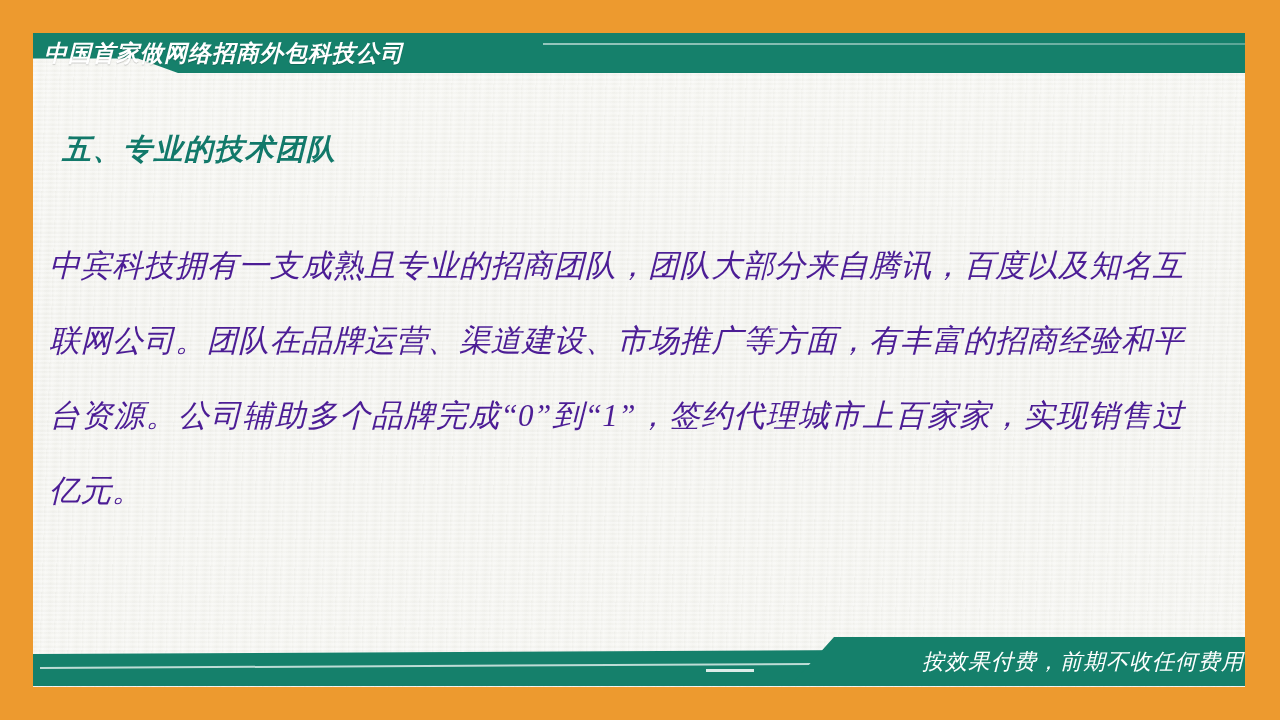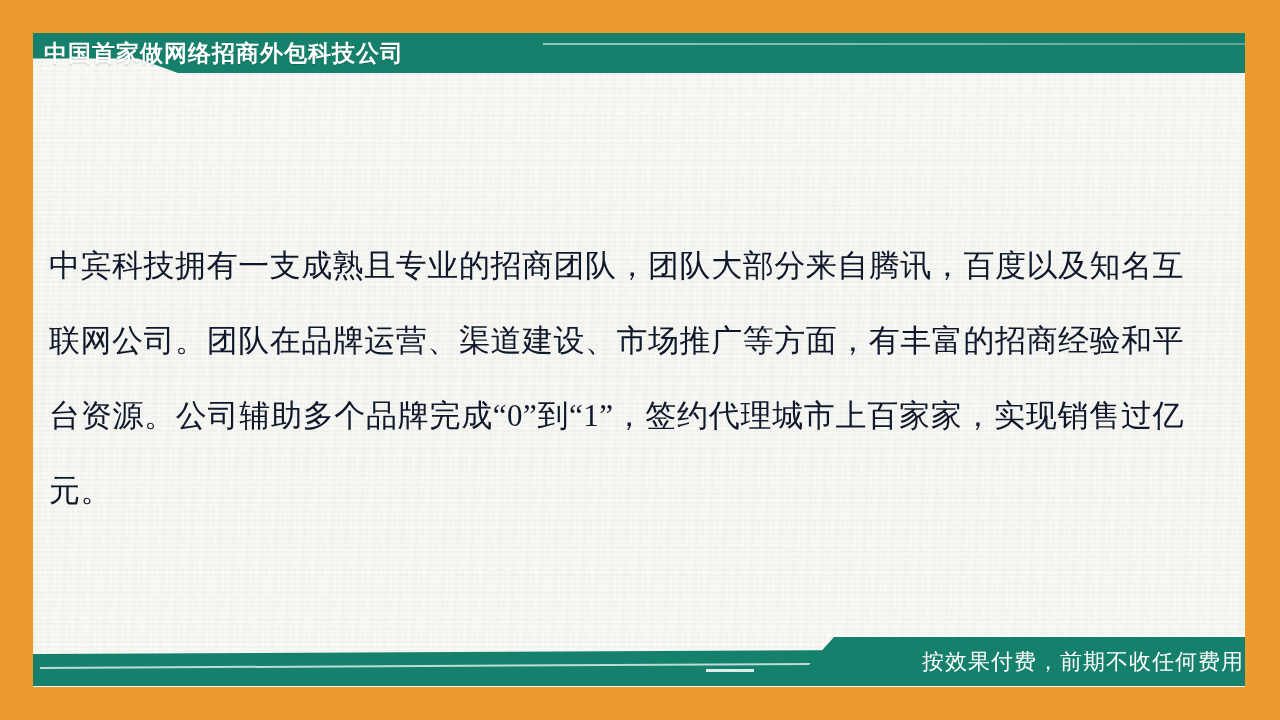--- a/index.html
+++ b/index.html
@@ -7,20 +7,21 @@
     padding: 0;
     background: #ffffff;
   }
   .slide {
     position: relative;
     width: 1280px;
     height: 720px;
     overflow: hidden;
     background: #ED9A2F;
     font-family: "Liberation Sans", sans-serif;
+    font-style: italic;
   }
 
   
   .canvas {
     position: absolute;
     left: 33px;
     top: 33px;
     width: 1212px;
     height: 654px;
     background:
@@ -95,21 +96,21 @@
     font-size: 29px;
     font-weight: bold;
     letter-spacing: 1.5px;
     white-space: nowrap;
   }
   .paragraph {
     position: absolute;
     left: 49px;
     top: 228px;
     width: 1135px;
-    color: #0f172a;
+    color: #4c1d95;
     font-family: "Liberation Serif", "DejaVu Serif", serif;
     font-size: 31px;
     line-height: 75px;
     letter-spacing: 0.4px;
     text-align: justify;
     text-justify: inter-character;
   }
 
   
   .footer-bar {
@@ -165,20 +166,21 @@
 <body>
 
 <div class="slide">
 
   <div class="canvas"></div>
 
   <div class="header-band"></div>
   <div class="header-hairline"></div>
   <div class="header-title">中国首家做网络招商外包科技公司</div>
 
+  <div class="heading">五、专业的技术团队</div>
 
   <div class="paragraph">中宾科技拥有一支成熟且专业的招商团队，团队大部分来自腾讯，百度以及知名互联网公司。团队在品牌运营、渠道建设、市场推广等方面，有丰富的招商经验和平台资源。公司辅助多个品牌完成“0”到“1”，签约代理城市上百家家，实现销售过亿元。</div>
 
   <div class="footer-bar"></div>
   <div class="footer-hairline"></div>
   <div class="footer-dash"></div>
   <div class="footer-right"></div>
   <div class="footer-text">按效果付费，前期不收任何费用</div>
 
 </div>

